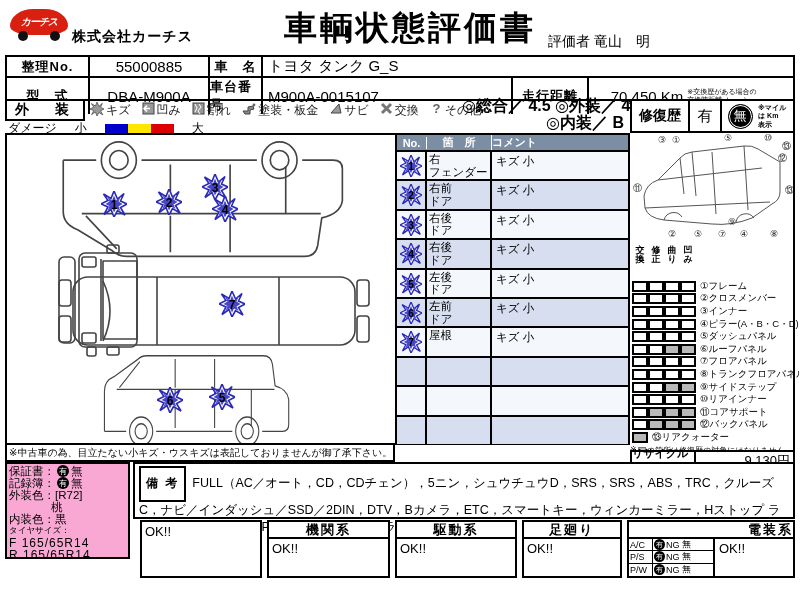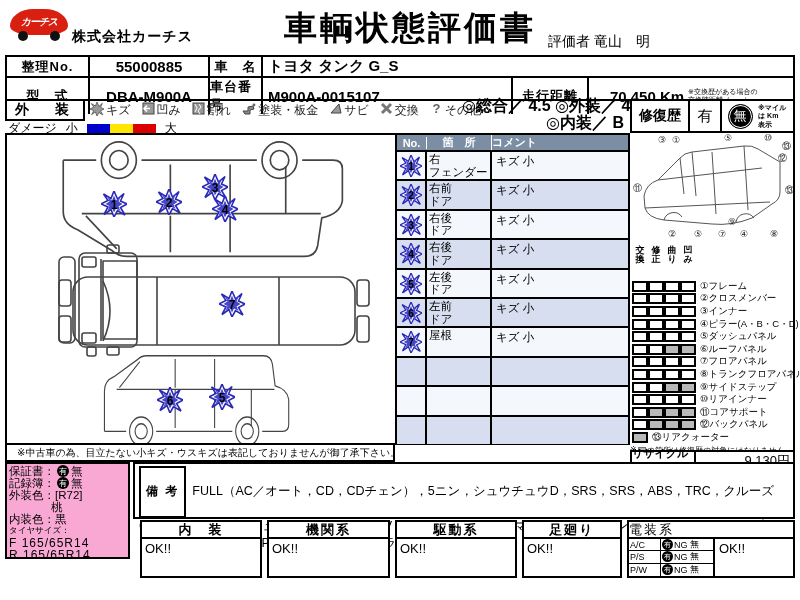--- a/index.html
+++ b/index.html
@@ -19,39 +19,39 @@
 
 #info-table{left:5px;top:55px;width:790px;height:46px;border:2px solid #000;display:flex;flex-direction:column;background:#fff}
 .info-row{flex:1;display:flex}
 .info-row.r1{border-bottom:2px solid #000}
 .ic{border-right:2px solid #000;display:flex;align-items:center;justify-content:center;font-size:13px;overflow:hidden}
 .ic.lab{font-weight:bold;letter-spacing:1px}
 .ic.last{border-right:none}
 .ic.left{justify-content:flex-start;padding-left:5px}
 .w83{width:83px}.w120{width:120px}.w53{width:53px}.w250{width:250px}.w76{width:76px}
 .fx{flex:1}
-.val-lg{font-size:15px;font-weight:bold}
+.val-lg{font-size:15px;font-weight:normal}
 #mileage-cell{display:flex;align-items:center;justify-content:center;gap:4px}
 #mileage-note{font-size:7px;line-height:1.15;white-space:pre-line;width:84px}
 
 #gaiso-box{left:5px;top:99px;width:80px;height:22px;border:2px solid #000;display:flex;align-items:center;justify-content:center;font-size:14px;font-weight:bold;letter-spacing:6px;background:#fff}
 #legend-items{left:90px;top:99px;height:22px;display:flex;align-items:center;gap:11px;font-size:12px}
 .lg-item{display:inline-flex;align-items:center;gap:2px;color:#222}
 #ratings{left:462px;top:97px;width:235px;font-size:16px;font-weight:bold;line-height:17px;white-space:nowrap}
 #ratings .ln2{text-indent:84px}
 #repair-hist{left:630px;top:99px;width:165px;height:34px;border:2px solid #000;display:flex;background:#fff}
 #repair-hist .rh-lab{width:58px;border-right:2px solid #000;display:flex;align-items:center;justify-content:center;font-weight:bold;font-size:14px}
 #repair-hist .rh-yes{width:32px;border-right:2px solid #000;display:flex;align-items:center;justify-content:center;font-size:15px}
 #repair-hist .rh-badge{width:36px;display:flex;align-items:center;justify-content:center}
 #repair-hist .rh-note{flex:1;font-size:7px;line-height:1.2;white-space:pre-line;padding-top:3px;font-weight:bold}
 .badge{display:inline-flex;align-items:center;justify-content:center;background:#000;color:#fff;border-radius:50%}
 .badge-lg{width:25px;height:25px;font-size:13px;border:1.5px solid #000;box-shadow:0 0 0 1px #fff inset}
 .badge-sm{width:12px;height:12px;font-size:8px;margin:0 2px}
 .badge-xs{width:11px;height:11px;font-size:7px;margin:0 1px}
-#damage-scale{left:8px;top:120px;display:flex;align-items:center;gap:9px;font-size:12px}
+#damage-scale{left:8px;top:120px;display:flex;align-items:center;gap:18px;font-size:12px}
 #dmg-bar{display:flex;width:69px;height:9px}
 #dmg-bar span{width:23px;height:9px}
 
 #diagram{left:5px;top:133px;width:390px;height:312px;border:2px solid #000;border-right:none;background:#fff}
 #diagram svg{display:block}
 .marker{position:absolute;width:26px;height:26px}
 
 #dmg-table{left:395px;top:133px;width:235px;height:312px;border:2px solid #000;display:flex;flex-direction:column;background:#fff}
 #dmg-head{height:18px;display:flex;background:#7b8ea4;color:#fff;font-weight:bold;font-size:11px;align-items:center}
 #dmg-head .h1{width:30px;text-align:center;border-right:1px solid #fff}
@@ -71,43 +71,43 @@
 .grid-cell{width:16px;height:11px;border:2px solid #000;background:#fff;flex:none}
 .grid-cell.gray{background:#b9b9b9}
 .grid-label{font-size:9.5px;margin-left:4px;white-space:nowrap}
 #grid-note{left:630px;top:445px;font-size:8px;display:flex;align-items:center;gap:1px;width:168px}
 #grid-note .sq{display:inline-block;width:8px;height:8px;background:#b9b9b9;border:1px solid #777}
 #recycle{left:630px;top:450px;width:165px;height:22px;border:2px solid #000;display:flex;background:#fff}
 #recycle .rc-lab{width:64px;border-right:2px solid #000;display:flex;align-items:center;justify-content:center;font-weight:bold;font-size:11px}
 #recycle .rc-val{flex:1;display:flex;align-items:center;justify-content:flex-end;padding-right:3px;font-size:13px}
 #right-edge{left:793px;top:55px;width:2px;height:400px;background:#000}
 
-#used-note{left:5px;top:443px;width:390px;height:19px;border:2px solid #000;font-size:10px;display:flex;align-items:center;padding-left:10px;background:#fff;white-space:nowrap}
+#used-note{left:5px;top:443px;width:390px;height:19px;border:2px solid #000;font-size:10px;display:flex;align-items:center;padding-left:2px;background:#fff;white-space:nowrap}
 #left-box{left:5px;top:462px;width:125px;height:97px;border:2px solid #000;padding:1px 2px;font-size:11.5px;background:#f9a8d4}
 #left-box .lrow{height:12px;display:flex;align-items:center;white-space:nowrap}
 #left-box .indent{padding-left:42px}
 #left-box .small{font-size:8.5px}
 #left-box .tire{font-size:12px;letter-spacing:1px}
 
 #remarks{left:133px;top:462px;width:662px;height:57px;border:2px solid #000;padding:2px 4px;font-size:12.5px;line-height:1.33;background:#fff}
-#rm-label{display:inline-block;border:2px solid #000;font-weight:bold;font-size:12px;padding:16px 5px;margin-right:6px;letter-spacing:2px}
+#rm-label{display:inline-block;border:2px solid #000;font-weight:bold;font-size:12px;padding:8px 5px;margin-right:6px;letter-spacing:2px}
 
 #bottom-sections{left:140px;top:520px;display:flex}
 .bsec{border:2px solid #000;height:58px;margin-right:5px;background:#fff}
 .bsec:nth-child(1){width:122px}.bsec:nth-child(2){width:123px}
 .bsec:nth-child(3){width:122px}.bsec:nth-child(4){width:100px}
 .bsec .bh{height:17px;border-bottom:2px solid #000;text-align:center;font-weight:bold;font-size:13px;line-height:15px;letter-spacing:2px}
 .bsec .bb{font-size:13px;padding:2px 3px}
 #elec-box{left:627px;top:520px;width:168px;height:58px;border:2px solid #000;background:#fff}
-#elec-box .bh{height:17px;border-bottom:2px solid #000;text-align:left;font-weight:normal;font-size:13px;line-height:15px;letter-spacing:2px}
+#elec-box .bh{height:17px;border-bottom:2px solid #000;text-align:right;font-weight:bold;font-size:13px;line-height:15px;letter-spacing:2px}
 #elec-body{display:flex;height:37px}
 #elec-rows{width:86px;border-right:2px solid #000}
 .erow{display:flex;align-items:center;height:12.3px;border-bottom:1px solid #000;font-size:9px}
 .erow:last-child{border-bottom:none}
-.erow .en{width:32px;border-right:1px solid #000;padding-left:1px;height:100%;display:flex;align-items:center}
+.erow .en{width:24px;border-right:1px solid #000;padding-left:1px;height:100%;display:flex;align-items:center}
 #elec-ok{flex:1;font-size:13px;padding:2px 4px}
 </style>
 </head>
 <body>
 
 <div class="abs" id="logo">
   <div class="car-body">
       <span>カーチス</span>
     </div>
   <div class="wheel w1"></div>
@@ -583,21 +583,20 @@
   <div class="lrow tire">F 165/65R14</div>
   <div class="lrow tire">R 165/65R14</div>
 </div>
 
 <div class="abs" id="remarks">
   <span id="rm-label">備 考</span><span id="rm-text">FULL（AC／オート，CD，CDチェン），5ニン，シュウチュウD，SRS，SRS，ABS，TRC，クルーズ C，ナビ／インダッシュ／SSD／2DIN，DTV，Bカメラ，ETC，スマートキー，ウィンカーミラー，Hストップ ランプ，Pスライド D，Pスライド D−R，Pスライド D−L，フ</span>
 </div>
 
 <div class="abs" id="bottom-sections">
     <div class="bsec">
-      <div class="bh">内　装</div>
       <div class="bb">OK!!</div>
     </div>
     <div class="bsec">
       <div class="bh">機関系</div>
       <div class="bb">OK!!</div>
     </div>
     <div class="bsec">
       <div class="bh">駆動系</div>
       <div class="bb">OK!!</div>
     </div>

